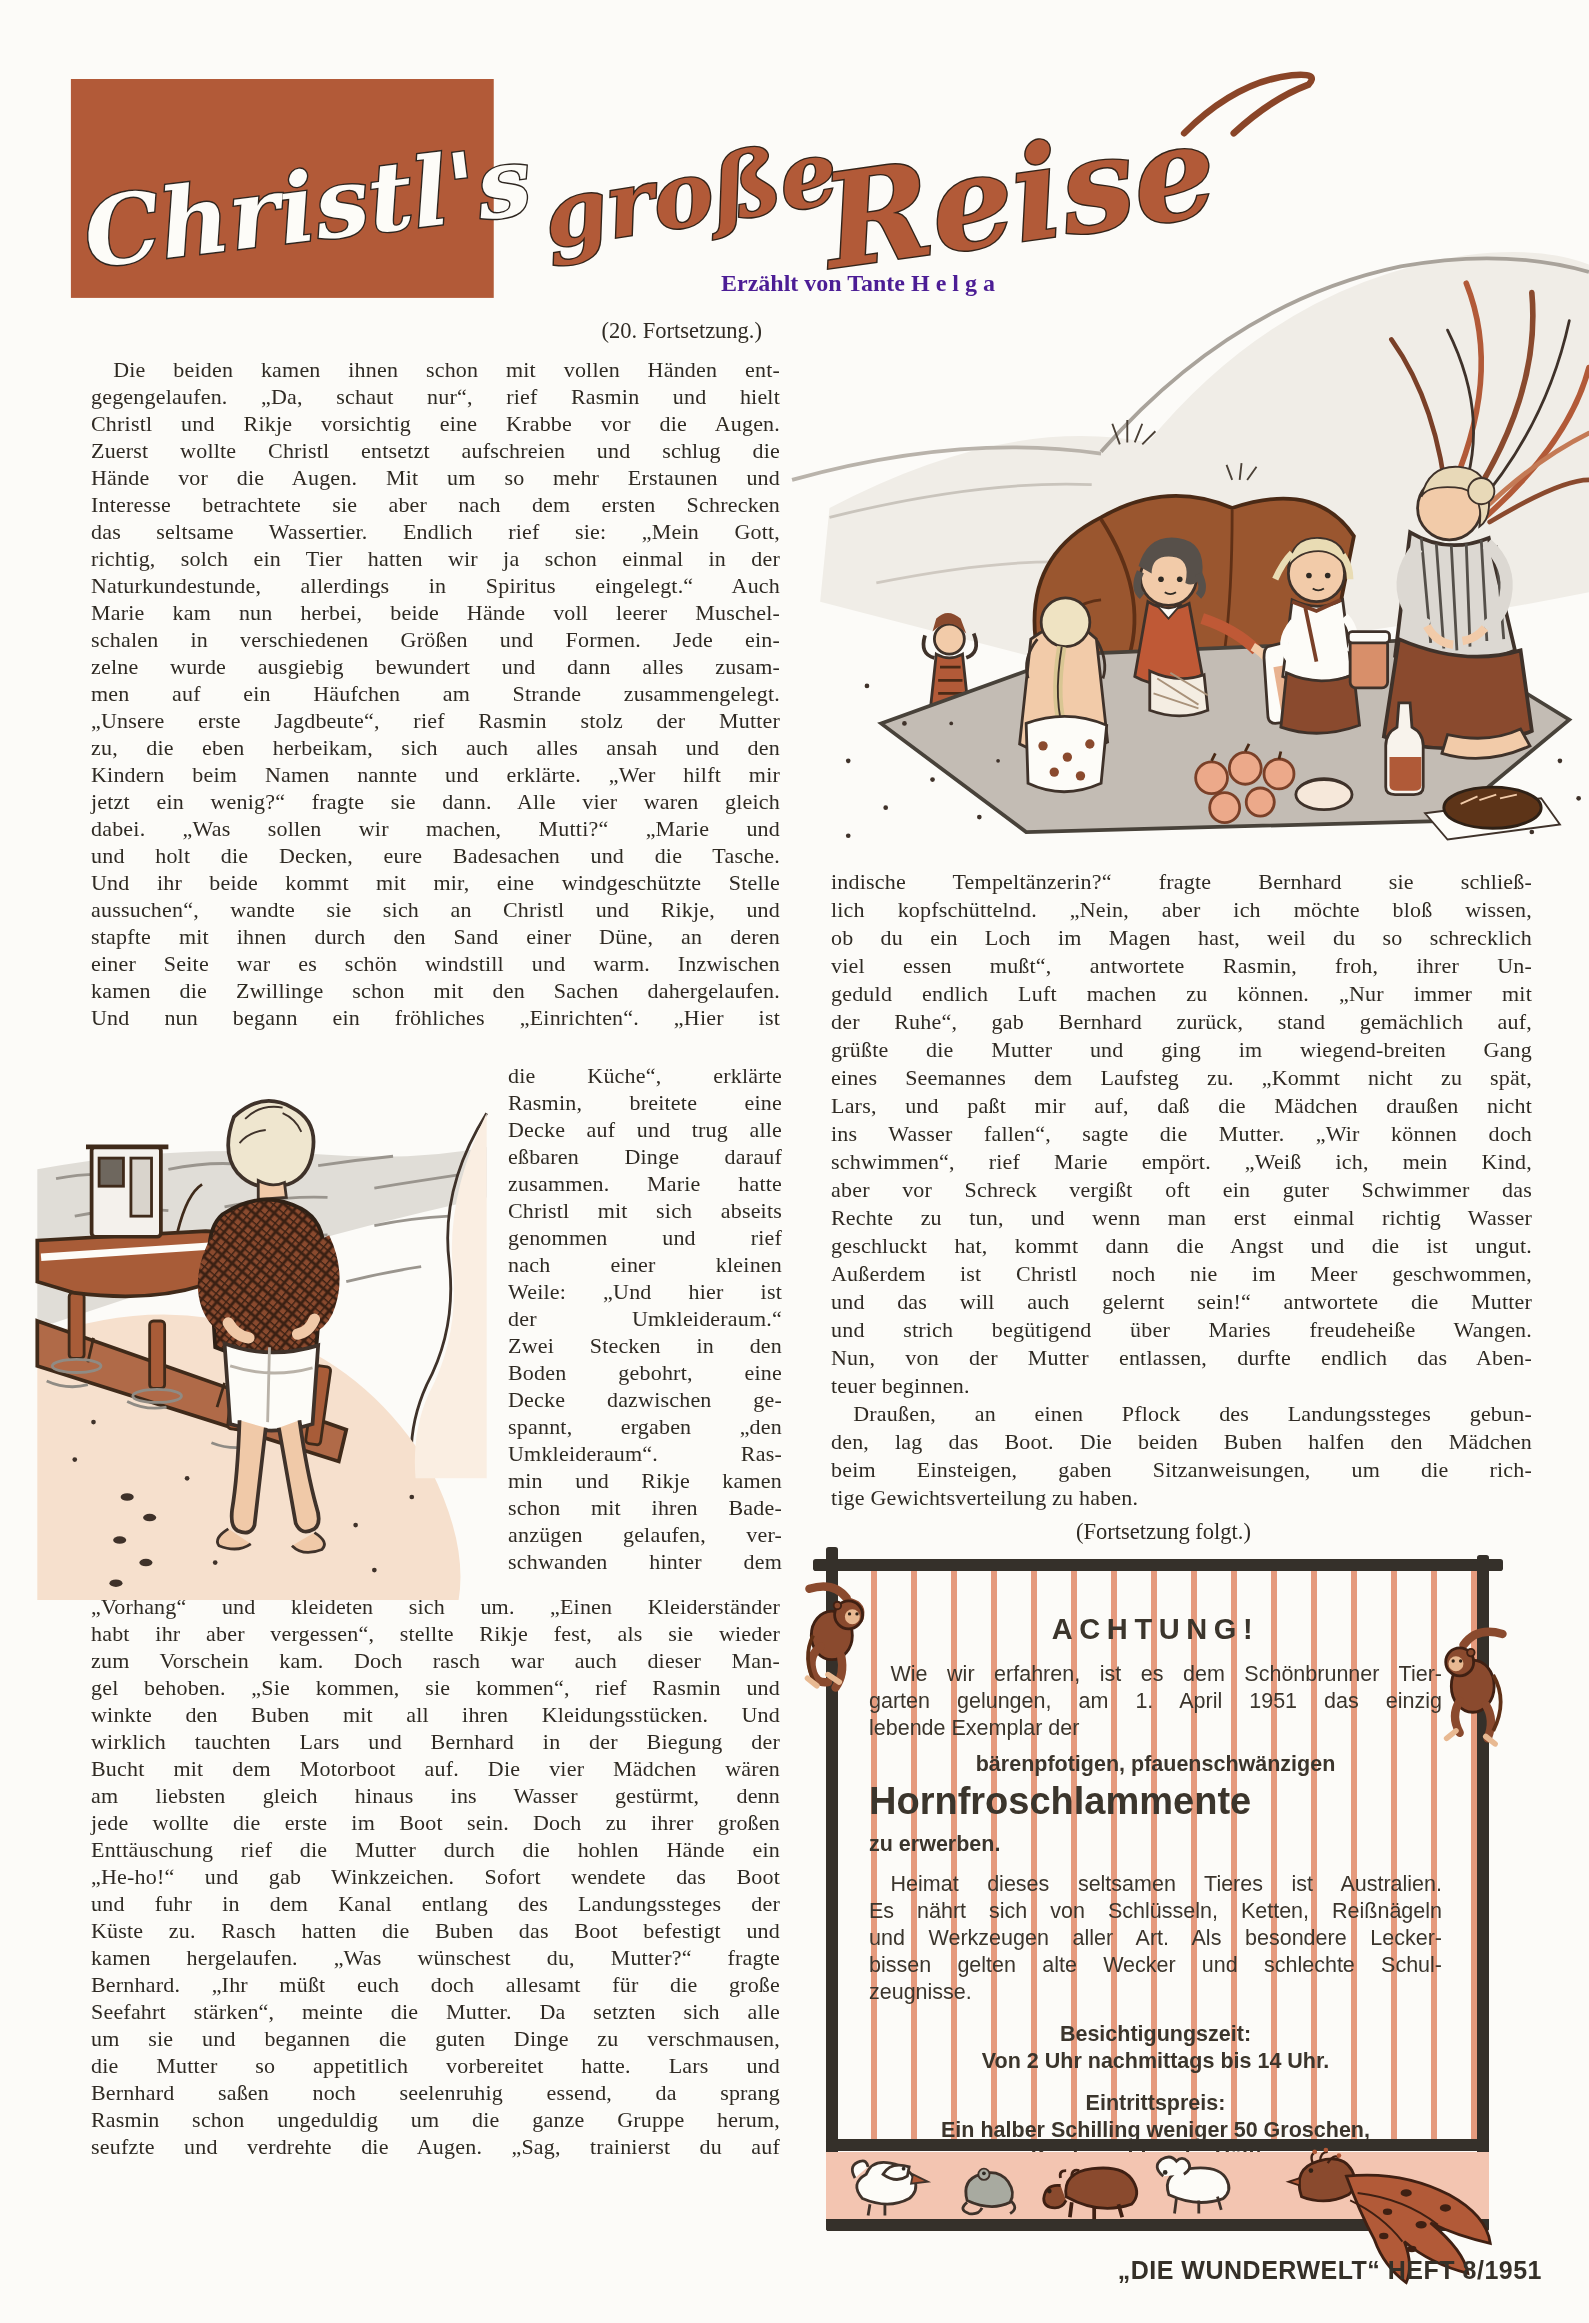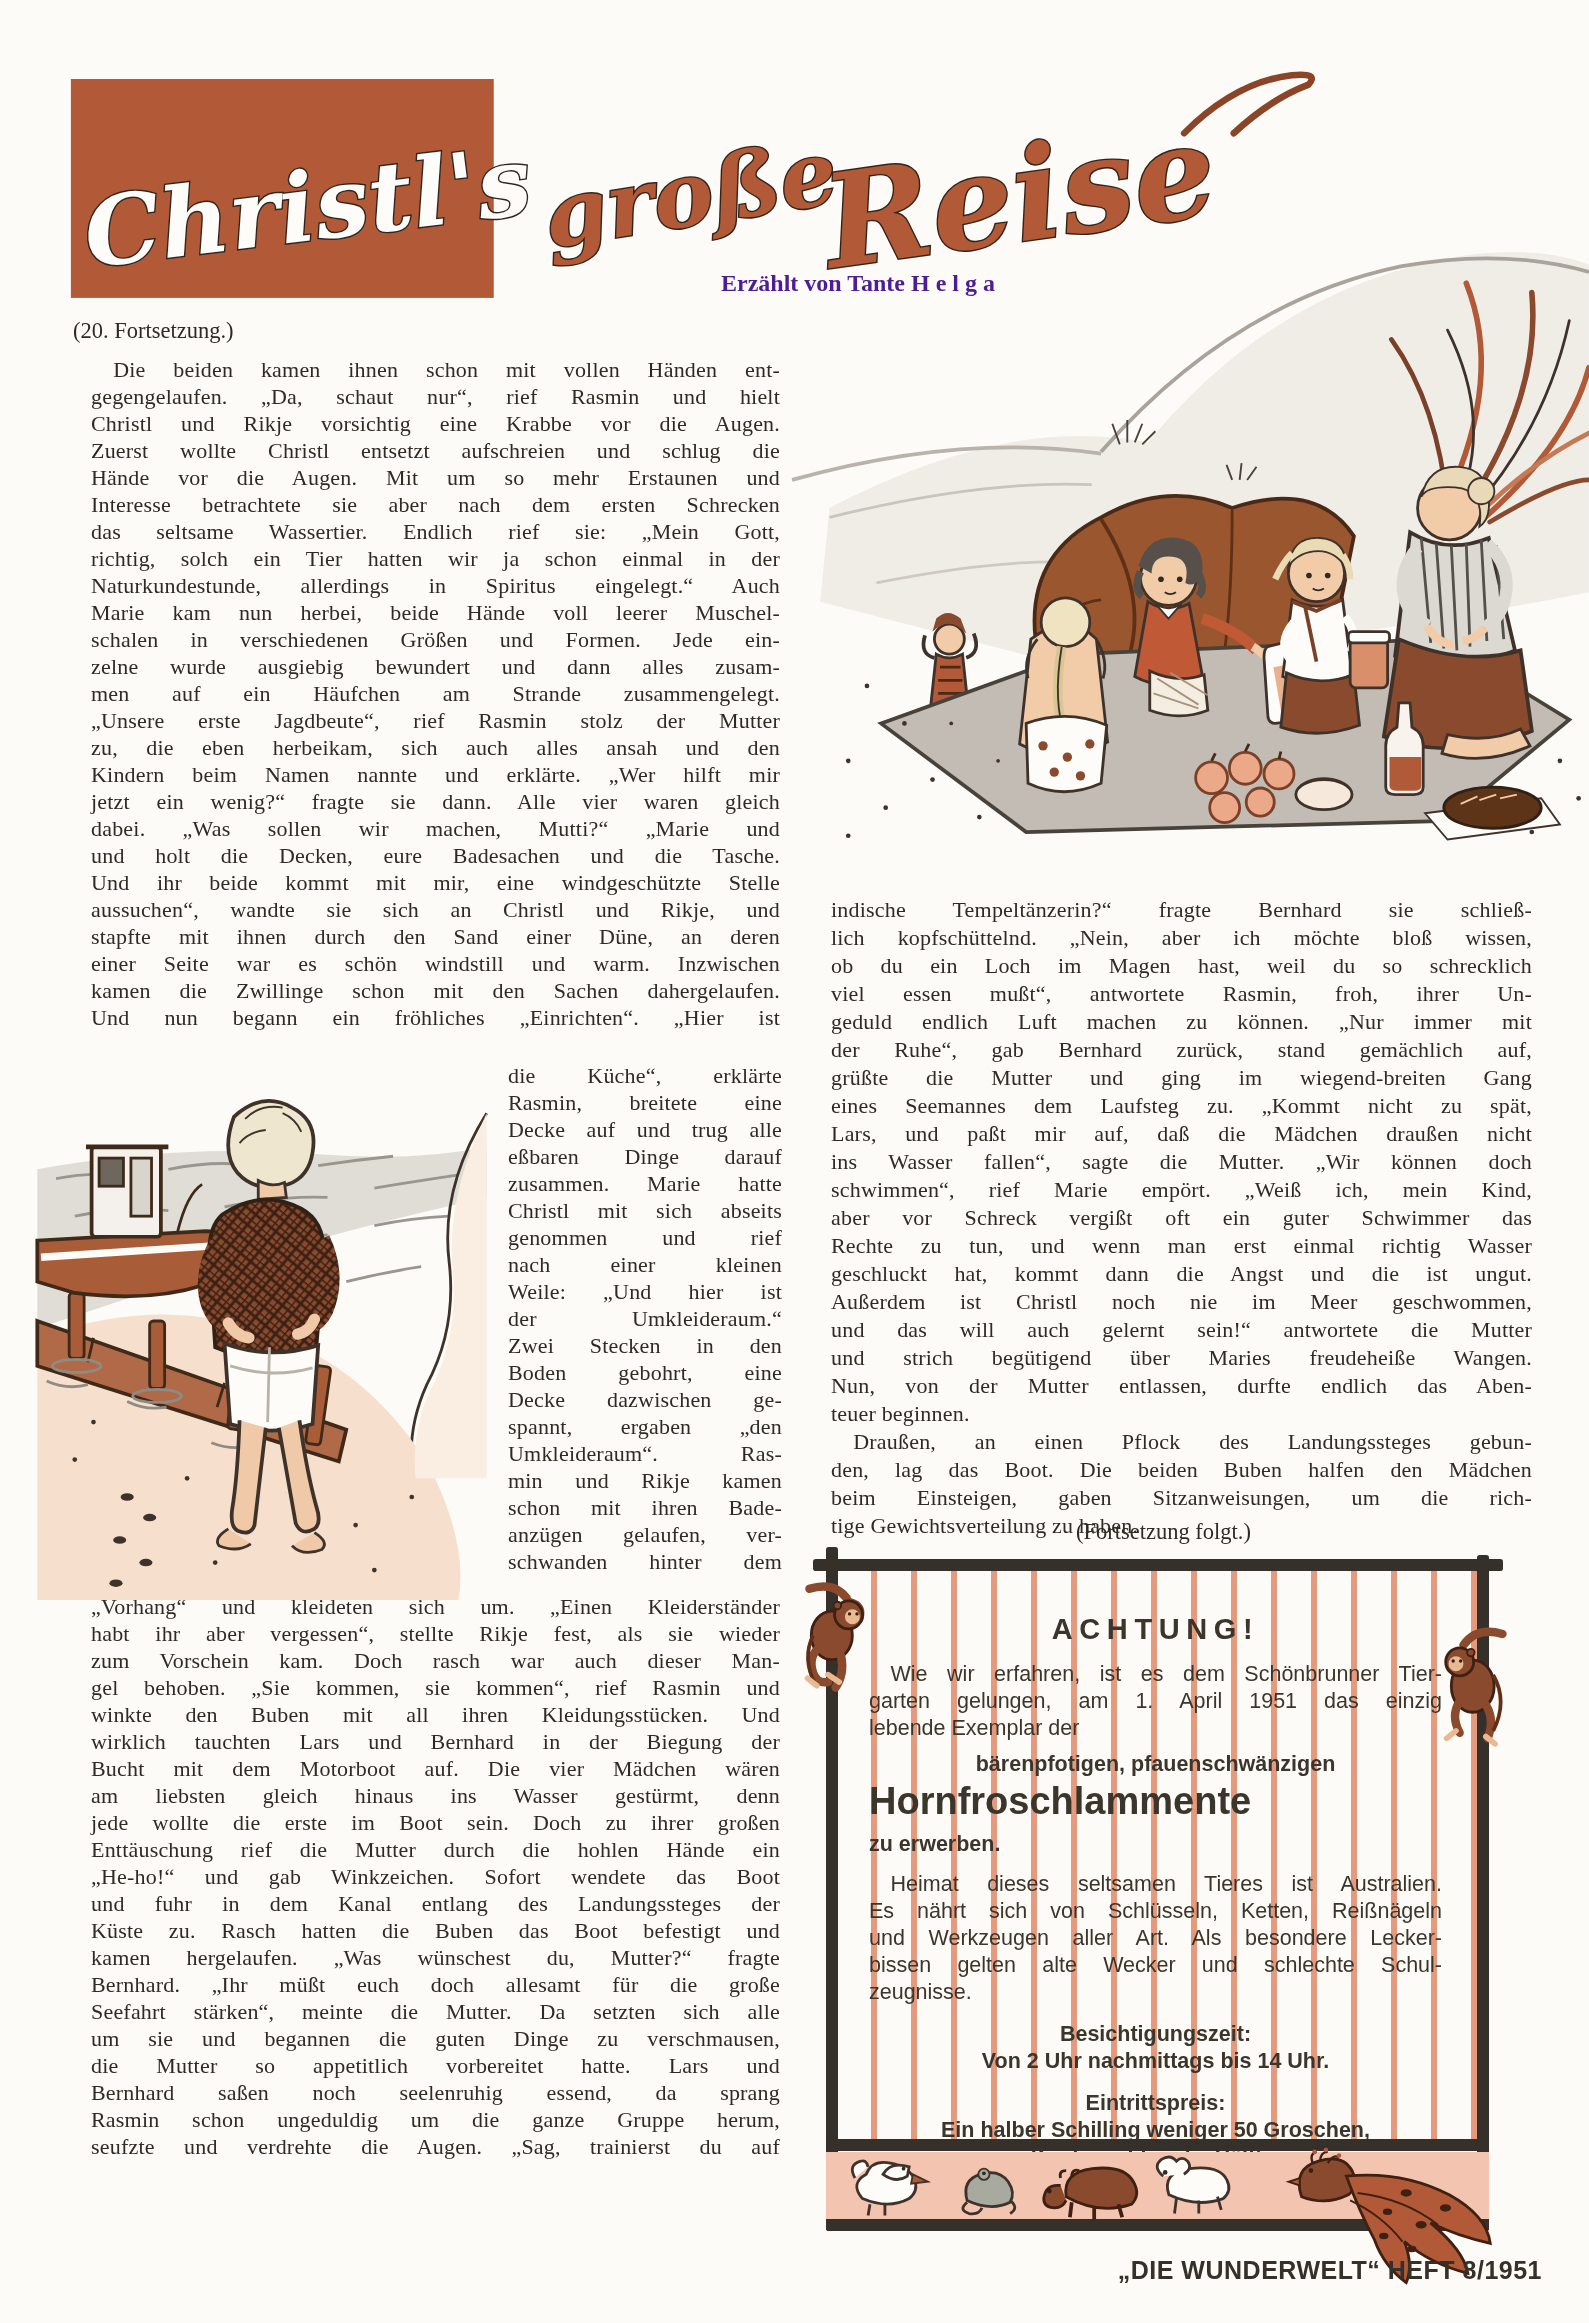--- a/index.html
+++ b/index.html
@@ -4,32 +4,32 @@
 <style>
   html,body{margin:0;padding:0;background:#888;}
   .page{position:relative;width:1589px;height:2324px;background:#fcfbf8;overflow:hidden;
         font-family:"Liberation Serif",serif;color:#2f2a23;}
   svg text{font-family:"DejaVu Serif",serif;}
 
   
   .title-art{position:absolute;left:37px;top:20.6px;width:1312px;height:290px;overflow:visible;}
   .byline{position:absolute;left:656px;top:268px;width:339px;text-align:right;
           font:bold 24px/30px "Liberation Serif",serif;color:#4c1d95;}
-  .cont-note{position:absolute;left:73px;top:317px;width:689px;text-align:left;
+  .cont-note{position:absolute;left:73px;top:317px;width:689px;text-align:right;
              font:22.5px/28px "Liberation Serif",serif;}
 
   
   .textcol{position:absolute;font-size:22px;line-height:27px;text-align:justify;
            letter-spacing:0.2px;margin-left:18px;}
   .tline{text-align:justify;text-align-last:justify;white-space:normal;}
   .tline.flush{text-align-last:left;}
   .col-left-1{left:73px;top:356px;width:689px;}
   .col-left-narrow{left:490px;top:1062px;width:274px;}
   .col-left-2{left:73px;top:1593px;width:689px;}
-  .col-right{left:813px;top:896px;width:701px;line-height:28px;}
+  .col-right{left:813px;top:868px;width:701px;line-height:28px;}
   .cont-footer{position:absolute;left:813px;top:1518px;width:701px;text-align:center;
                font:22.5px/28px "Liberation Serif",serif;}
 
   
   .boy-art{position:absolute;left:37px;top:1057px;width:450px;height:543px;overflow:visible;}
   .beach-art{position:absolute;left:792px;top:199px;width:797px;height:648px;overflow:visible;}
 
   
   .cage{position:absolute;left:824px;top:1551px;width:667px;height:684px;}
   .stripes{position:absolute;left:13px;right:13px;top:15px;bottom:95px;

